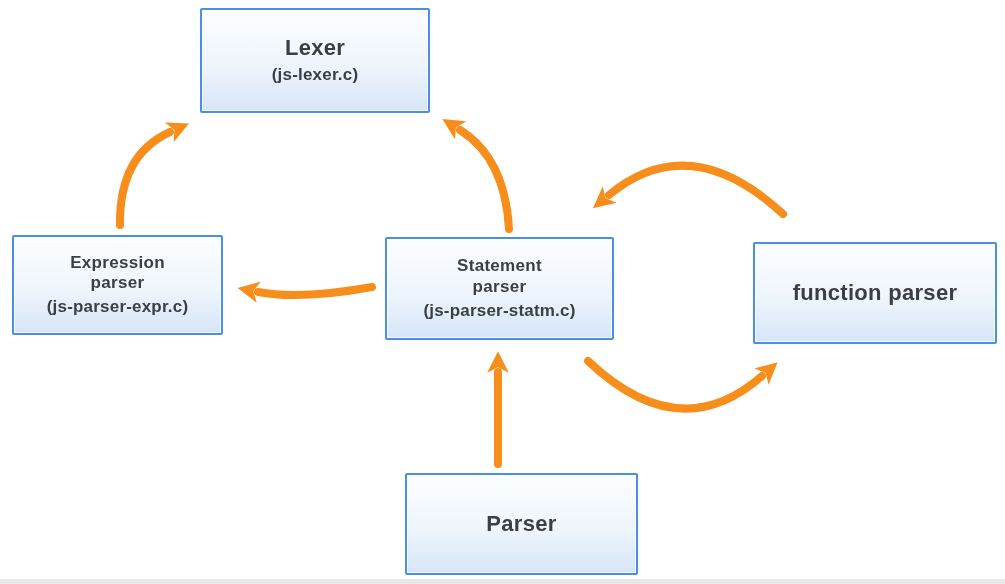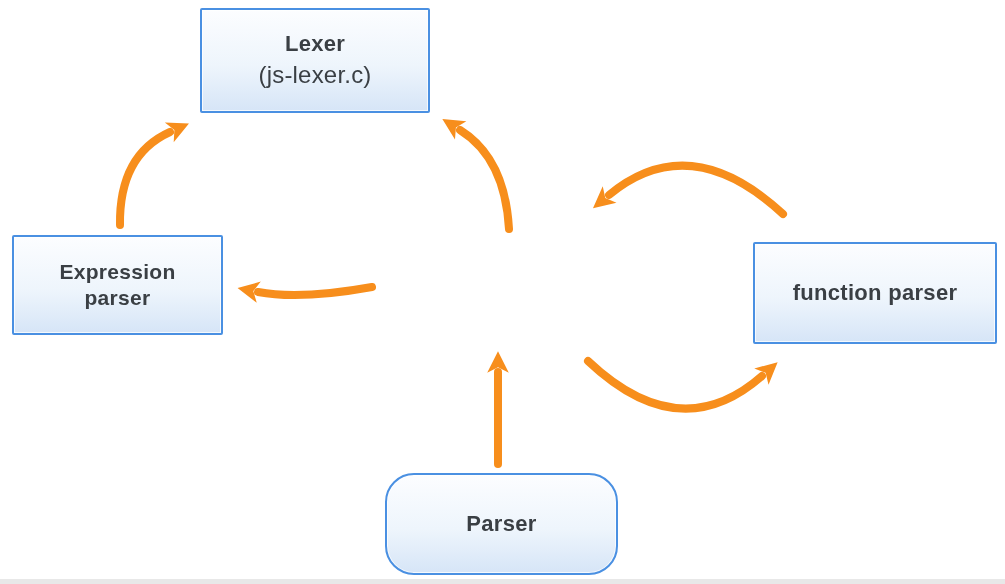--- a/index.html
+++ b/index.html
@@ -36,39 +36,39 @@
     box-shadow: inset 0 0 0 1px rgba(255,255,255,0.75);
     display: flex;
     flex-direction: column;
     align-items: center;
     justify-content: center;
     text-align: center;
     color: var(--text);
   }
   .node .name {
     font-weight: 700;
-    font-size: 21px;
+    font-size: 17px;
     line-height: 1.22;
     letter-spacing: 0.3px;
   }
   .node .name.big { font-size: 22px; }
   .node .name.wrap { max-width: 140px; }
   .node .file {
-    font-weight: 400;
-    font-size: 24px;
+    font-weight: 700;
+    font-size: 17px;
     line-height: 1.25;
     margin-top: 2px;
     letter-spacing: 0.2px;
     white-space: nowrap;
   }
   .node-lexer      { left: 200px; top: 8px;   width: 230px; height: 105px; }
   .node-expression { left: 12px;  top: 235px; width: 211px; height: 100px; }
   .node-statement  { left: 385px; top: 237px; width: 229px; height: 103px; }
   .node-function   { left: 753px; top: 242px; width: 244px; height: 102px; }
-  .node-parser     { left: 385px; top: 473px; width: 233px; height: 102px; border-radius: 29px; }
+  .node-parser     { left: 405px; top: 473px; width: 233px; height: 102px; }
   .edge {
     fill: none;
     stroke: var(--arrow);
     stroke-width: 8;
     stroke-linecap: round;
   }
 </style>
 </head>
 <body>
 
@@ -94,22 +94,27 @@
     <path class="edge" d="M 498 464 L 498 372" marker-end="url(#ah)"></path>
   </svg>
 
   <div class="node node-lexer">
     <span class="name big">Lexer</span>
     <span class="file">(js-lexer.c)</span>
   </div>
 
   <div class="node node-expression">
     <span class="name wrap">Expression parser</span>
+    <span class="file">(js-parser-expr.c)</span>
   </div>
 
+  <div class="node node-statement">
+    <span class="name wrap">Statement parser</span>
+    <span class="file">(js-parser-statm.c)</span>
+  </div>
 
   <div class="node node-function">
     <span class="name big">function parser</span>
   </div>
 
   <div class="node node-parser">
     <span class="name big">Parser</span>
   </div>
 
 </div>

